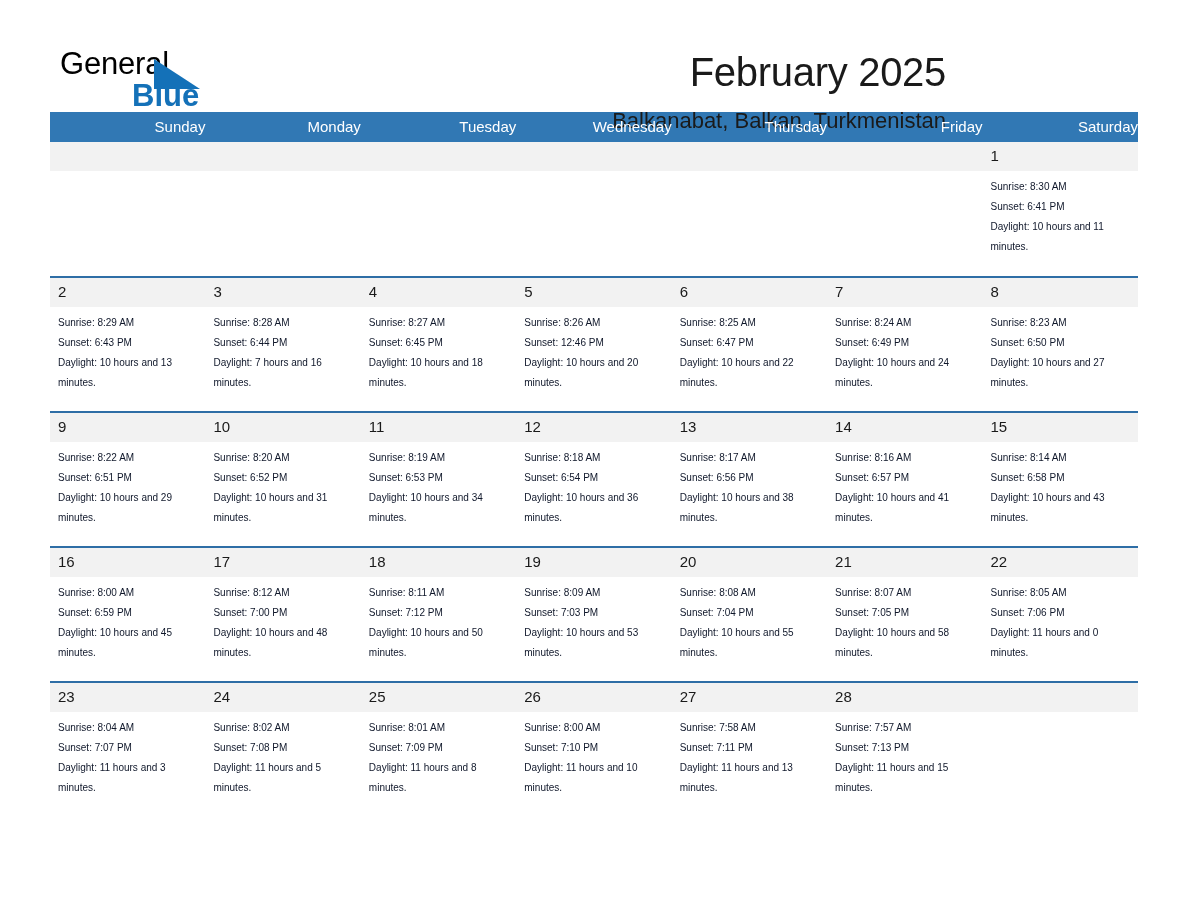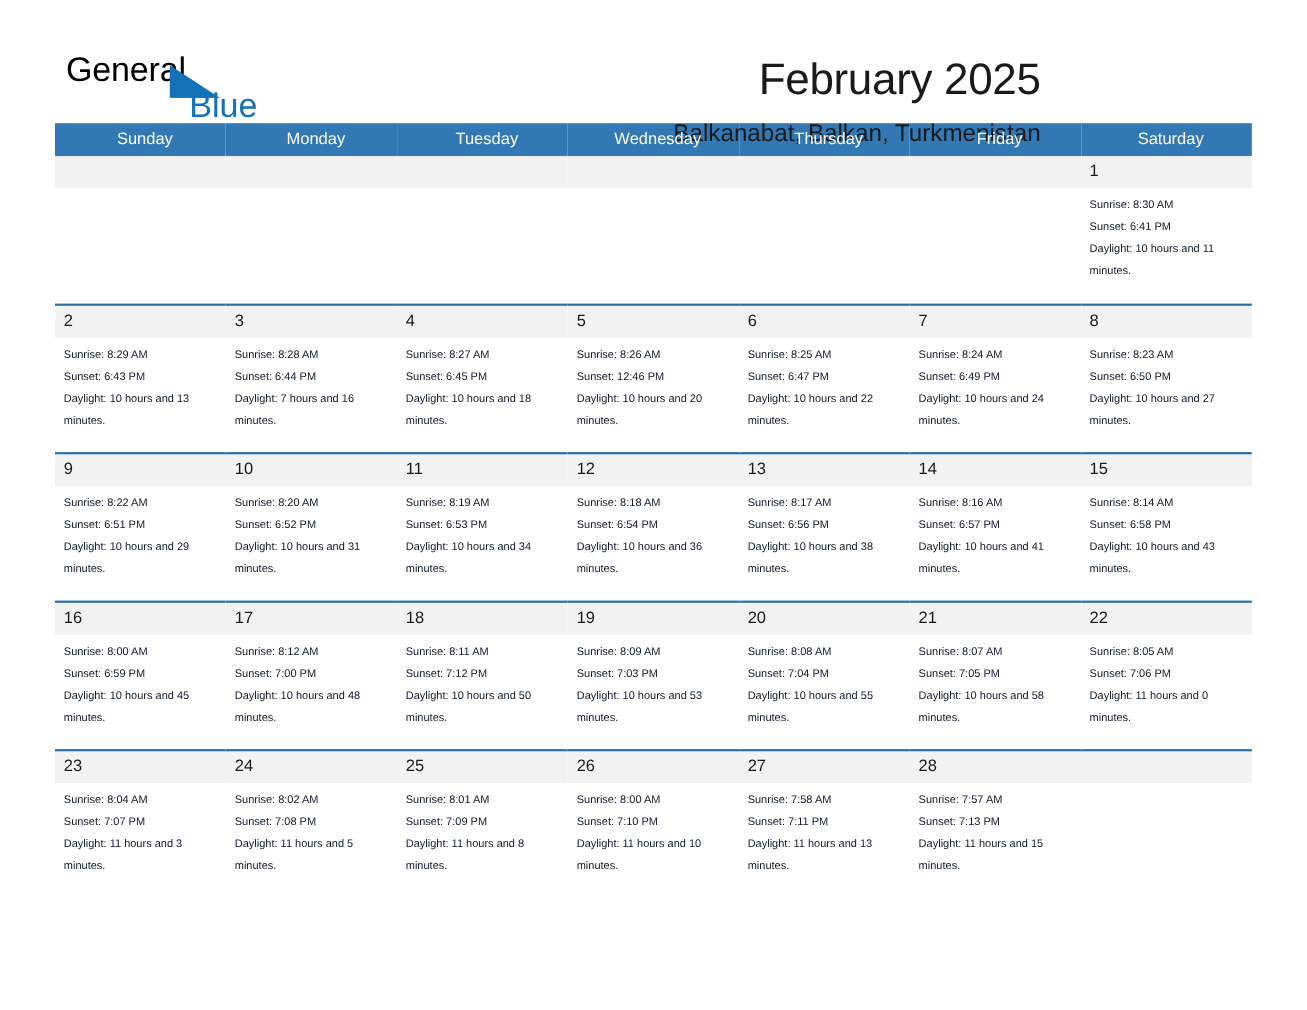--- a/index.html
+++ b/index.html
@@ -54,22 +54,23 @@
     width: 46px;
     height: 30px;
     background: #1471b8;
     clip-path: polygon(0 0, 100% 100%, 0 100%);
   }
   .logo-row2 {
     display: block;
     font-size: 31px;
     line-height: 33px;
     color: #1471b8;
-    margin-left: 112px;
+    margin-left: 72px;
     margin-top: -2px;
+    font-weight: bold;
   }
 
   .titles {
     text-align: right;
     padding-top: 2px;
   }
   .cal-title {
     font-size: 40px;
     line-height: 46px;
     font-weight: normal;
@@ -91,21 +92,21 @@
     width: 1088px;
     border-collapse: collapse;
     table-layout: fixed;
   }
 
   .dow-row th {
     background: #3178b4;
     color: #ffffff;
     font-size: 15px;
     font-weight: normal;
-    text-align: center;
+    text-align: right;
     padding: 6px 0 7px 8px;
     height: 30px;
     vertical-align: middle;
   }
 
   .week-row td {
     vertical-align: top;
     border-top: 2px solid #2e6ea6;
     padding: 0;
     height: 135px;

